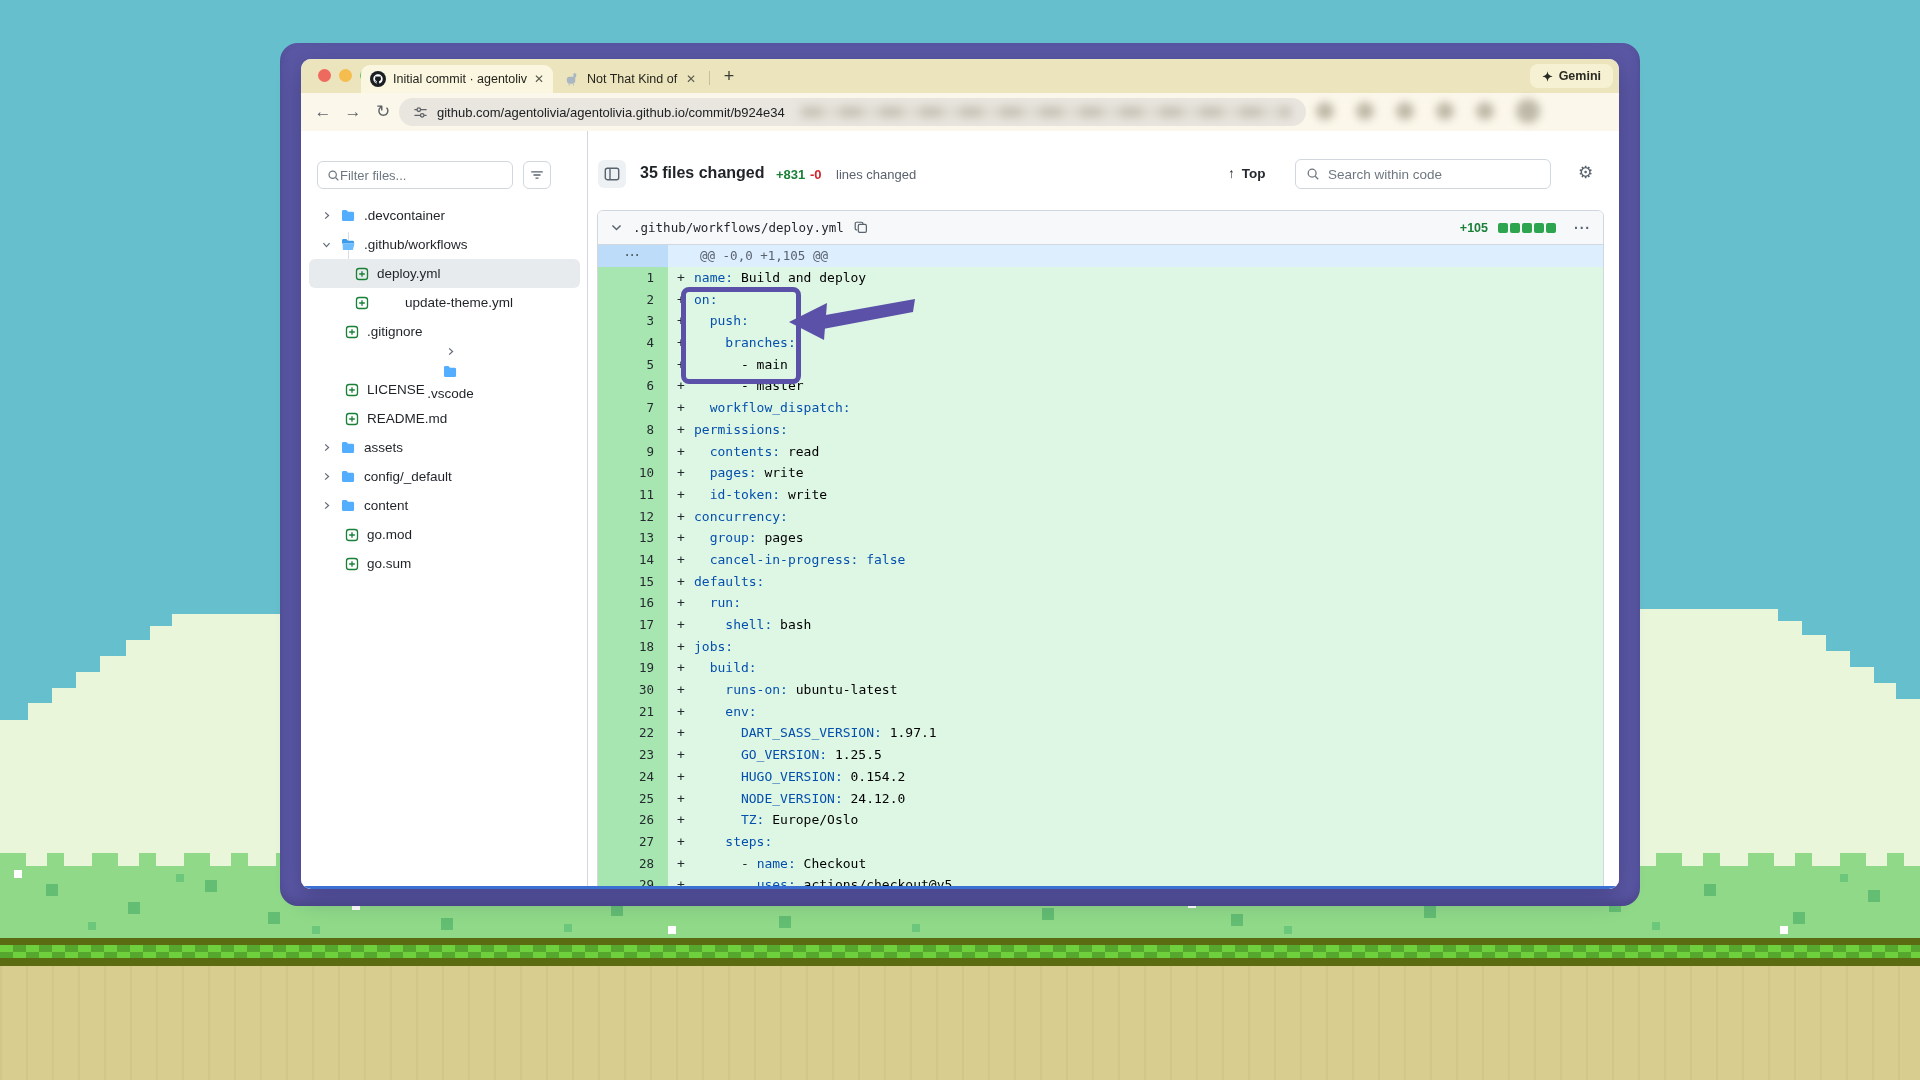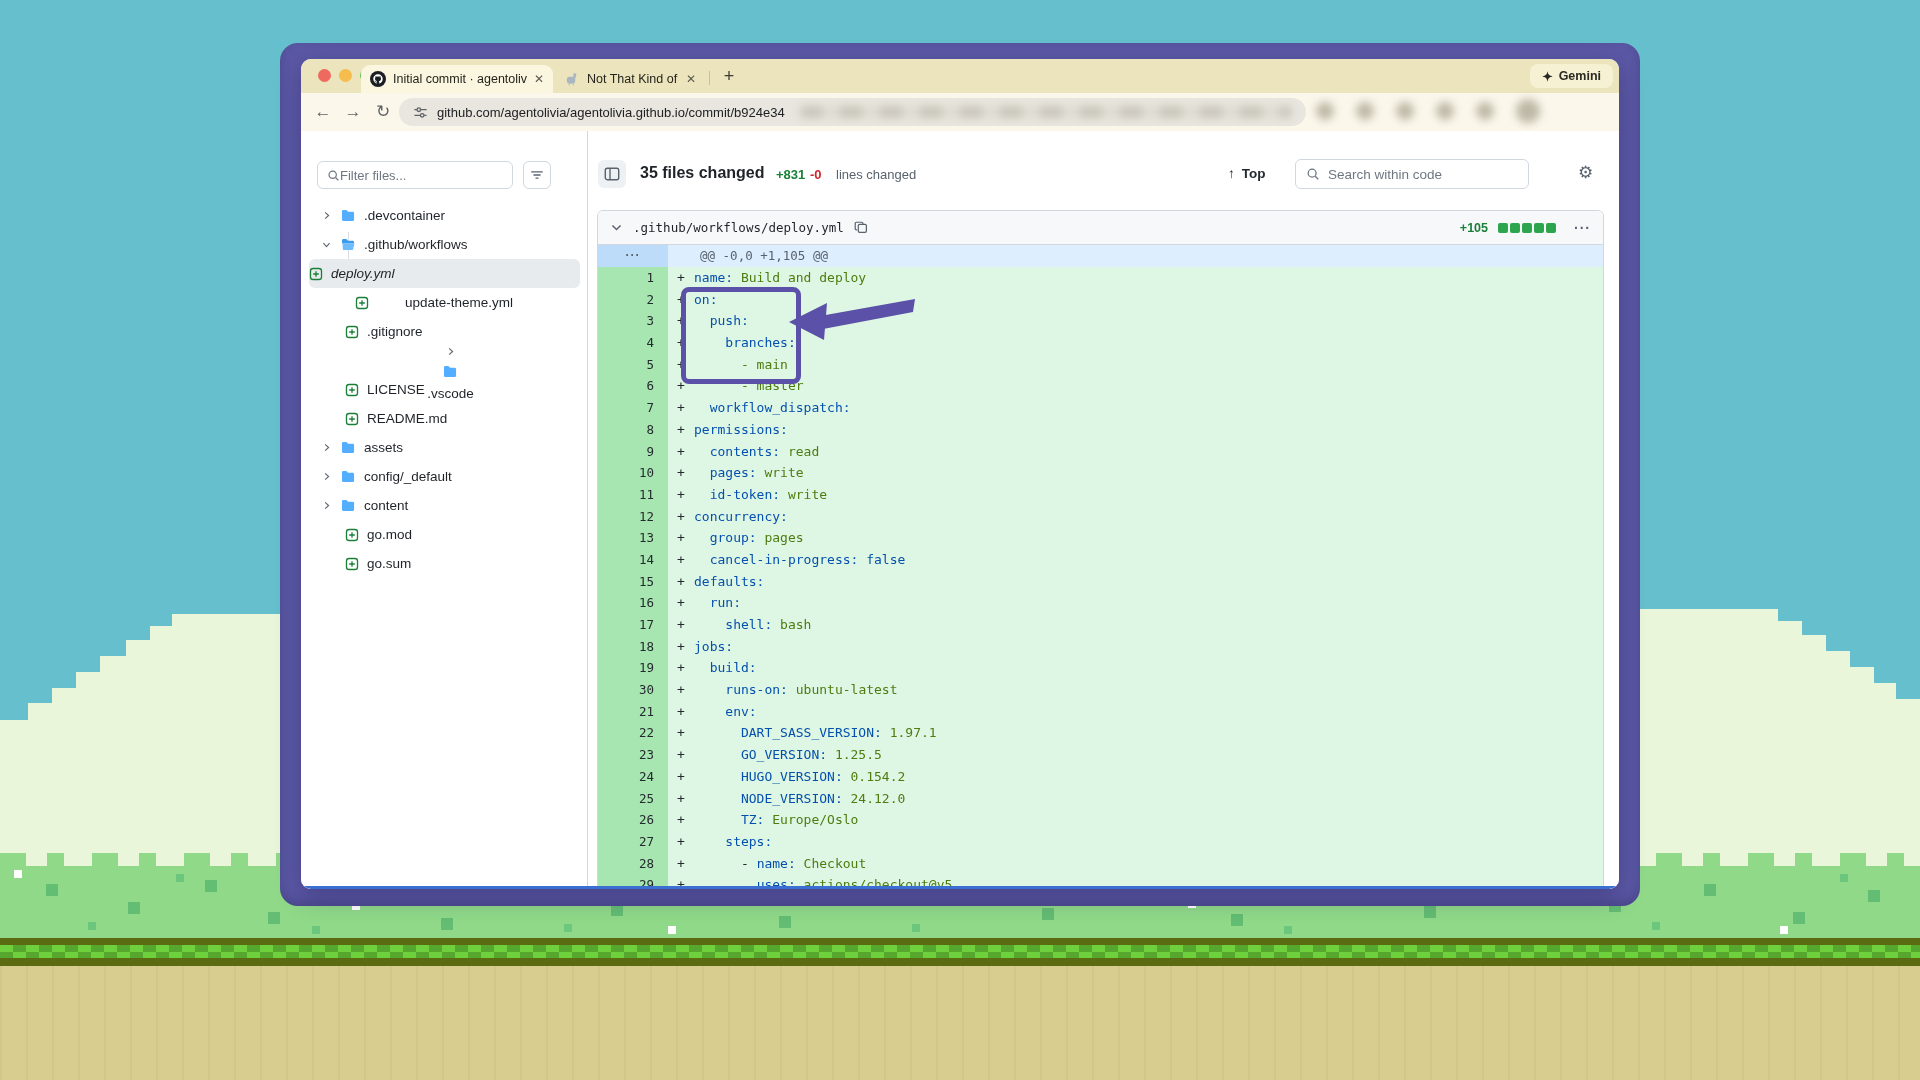--- a/index.html
+++ b/index.html
@@ -77,21 +77,21 @@
   .tree-guide{position:absolute;left:47px;top:101px;width:1px;height:56px;background:#d8dee4;}
 
   .main{flex:1;position:relative;}
   .diff-toggle{left:10px;top:29px;width:28px;height:28px;background:#eef1f4;border-radius:6px;
     display:flex;align-items:center;justify-content:center;}
   .files-title{left:52px;top:33px;font-size:16px;font-weight:700;color:#1f2328;}
   .adds{left:188px;top:36px;font-size:13px;font-weight:700;color:#1a7f37;}
   .dels{left:222px;top:36px;font-size:13px;font-weight:700;color:#d1242f;}
   .lines-lbl{left:248px;top:36px;font-size:13px;color:#59636e;}
   .top-link{left:640px;top:35px;font-size:13.5px;font-weight:600;color:#24292f;display:flex;gap:7px;align-items:center;}
-  .code-search{left:707px;top:28px;width:234px;height:30px;border:1px solid #d0d7de;border-radius:6px;
+  .code-search{left:707px;top:28px;width:256px;height:30px;border:1px solid #d0d7de;border-radius:6px;
     box-sizing:border-box;display:flex;align-items:center;gap:8px;padding:0 10px;background:#fff;}
   .code-search span{font-size:13.5px;color:#6e7781;}
   .gear{left:990px;top:31px;font-size:17px;color:#59636e;}
 
   .panel{left:9px;top:79px;width:1005px;border:1px solid #d0d7de;border-radius:6px;overflow:hidden;background:#fff;}
   .panel-head{height:33px;background:#f6f8fa;border-bottom:1px solid #d0d7de;display:flex;align-items:center;
     padding:0 12px;gap:10px;text-align:right;}
   .fpath{font-family:"DejaVu Sans Mono",monospace;font-size:12.5px;color:#1f2328;}
   .spacer{flex:1;}
   .padds{font-size:12.5px;font-weight:700;color:#1a7f37;}
@@ -103,21 +103,21 @@
     font-size:12px;line-height:20px;letter-spacing:1px;}
   .hunk .b{flex:1;background:#ddeeff;font-family:"DejaVu Sans Mono",monospace;font-size:12.5px;
     color:#59636e;line-height:22px;padding-left:32px;}
   .dline{display:flex;height:21.7px;}
   .dline .num{width:70px;flex:0 0 auto;background:#a7e6b0;font-family:"DejaVu Sans Mono",monospace;
     font-size:12.5px;color:#24292f;text-align:right;padding-right:14px;box-sizing:border-box;line-height:21.7px;}
   .dline .code{flex:1;background:#def7e4;font-family:"DejaVu Sans Mono",monospace;font-size:13px;
     line-height:21.7px;white-space:pre;}
   .dline .sign{display:inline-block;width:26px;text-align:center;color:#24292f;}
   .tok-k{color:#0550ae;}
-  .tok-v{color:#4d7c0f;margin-top:36px;}
+  .tok-v{color:#000000;margin-top:36px;}
   .tok-p{color:#24292f;}
   .tok-b{color:#0550ae;}
 
   
   .anno-box{left:380px;top:228px;width:110px;height:87px;border:5px solid #5b51a8;border-radius:8px;z-index:9;}
   .anno-arrow{left:486px;top:233px;z-index:9;}
 </style>
 </head>
 <body>
 
@@ -241,21 +241,21 @@
                 </svg>
               </span>
               <span class="ticon">
                 <svg viewBox="0 0 16 14" width="15" height="13">
                   <path fill="#3d9be9" d="M1 2.5A1.5 1.5 0 0 1 2.5 1h3.2l1.8 2h5A1.5 1.5 0 0 1 14 4.5V6H1z"></path>
                   <path fill="#6cbcff" d="M1.6 6h12.8L13 12a1.3 1.3 0 0 1-1.3 1H3.2A1.3 1.3 0 0 1 1.9 12z"></path>
                 </svg>
               </span>
               <span class="tlabel">.github/workflows</span>
             </div>
-            <div class="tree-row selected" style=" font-style: italic;">
+            <div class="tree-row selected" style="padding-left: 46px;">
               <span class="ticon">
                 <svg viewBox="0 0 16 16" width="14" height="14">
                   <rect x="1.7" y="1.7" width="12.6" height="12.6" rx="3" fill="none" stroke="#1a7f37" stroke-width="1.5"></rect>
                   <path d="M8 4.8v6.4M4.8 8h6.4" stroke="#1a7f37" stroke-width="1.5"></path>
                 </svg>
               </span>
               <span class="tlabel">deploy.yml</span>
             </div>
             <div class="tree-row" style="padding-left: 46px; gap: 36px;">
               <span class="ticon">

